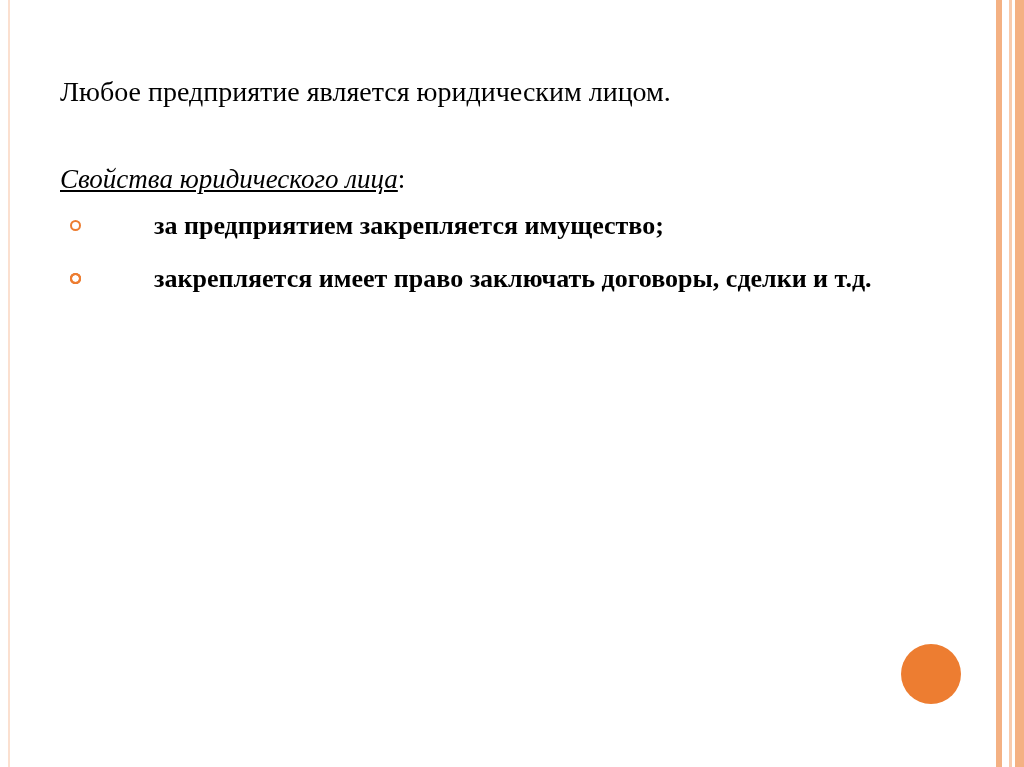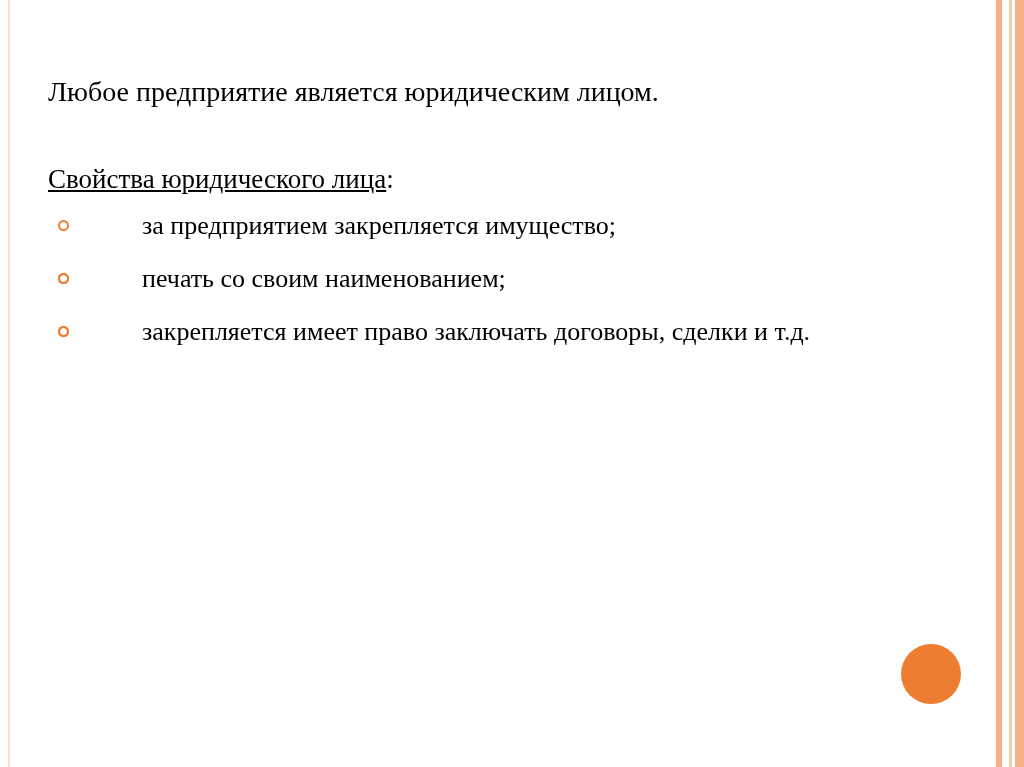--- a/index.html
+++ b/index.html
@@ -22,52 +22,54 @@
     bottom: 0;
   }
   .stripe-a { right: 22px; width: 6px;  background: #f4b183; }
   .stripe-b { right: 12px; width: 3px;  background: #f8cbad; }
   .stripe-c { right: 0px;  width: 9px;  background: #f4b183; }
   
   .stripe-left { left: 8px; width: 2px; background: #fbe0d0; }
 
   .content {
     position: absolute;
-    left: 48px;
+    left: 60px;
     top: 74px;
     width: 880px;
   }
   .intro {
     font-size: 28px;
     color: #000000;
     line-height: 1.3;
     margin-bottom: 54px;
     white-space: nowrap;
   }
   .subhead {
     font-size: 27px;
     color: #000000;
     margin-bottom: 14px;
   }
   .subhead .ital {
+    font-style: italic;
     text-decoration: underline;
   }
   ul.bullets {
     list-style: none;
     margin: 0;
     padding: 0;
   }
   ul.bullets li {
     position: relative;
     font-size: 26px;
     line-height: 1.33;
     color: #000000;
     margin-bottom: 18px;
     padding-left: 36px;
     text-indent: 58px;
+    font-weight: bold;
   }
   ul.bullets li .dot {
     position: absolute;
     left: 10px;
     top: 11px;
     width: 11px;
     height: 11px;
     border: 2px solid #ed7d31;
     border-radius: 50%;
     box-sizing: border-box;
@@ -95,21 +97,20 @@
 
   <div class="content">
 
     <div class="intro">Любое предприятие является юридическим лицом.</div>
 
     <div class="subhead"><span class="ital">Свойства юридического лица</span><span>:</span></div>
 
     <ul class="bullets">
       <li><span class="dot"></span><span>за предприятием закрепляется имущество;</span></li>
       <li><span class="dot"></span></li>
-      <li><span class="dot"></span><span>печать со своим наименованием;</span></li>
       <li><span class="dot"></span></li>
       <li><span class="dot"></span><span>закрепляется имеет право заключать договоры, сделки и т.д.</span></li>
     </ul>
 
   </div>
 
   <div class="circle-deco"></div>
 
 </div>
 

